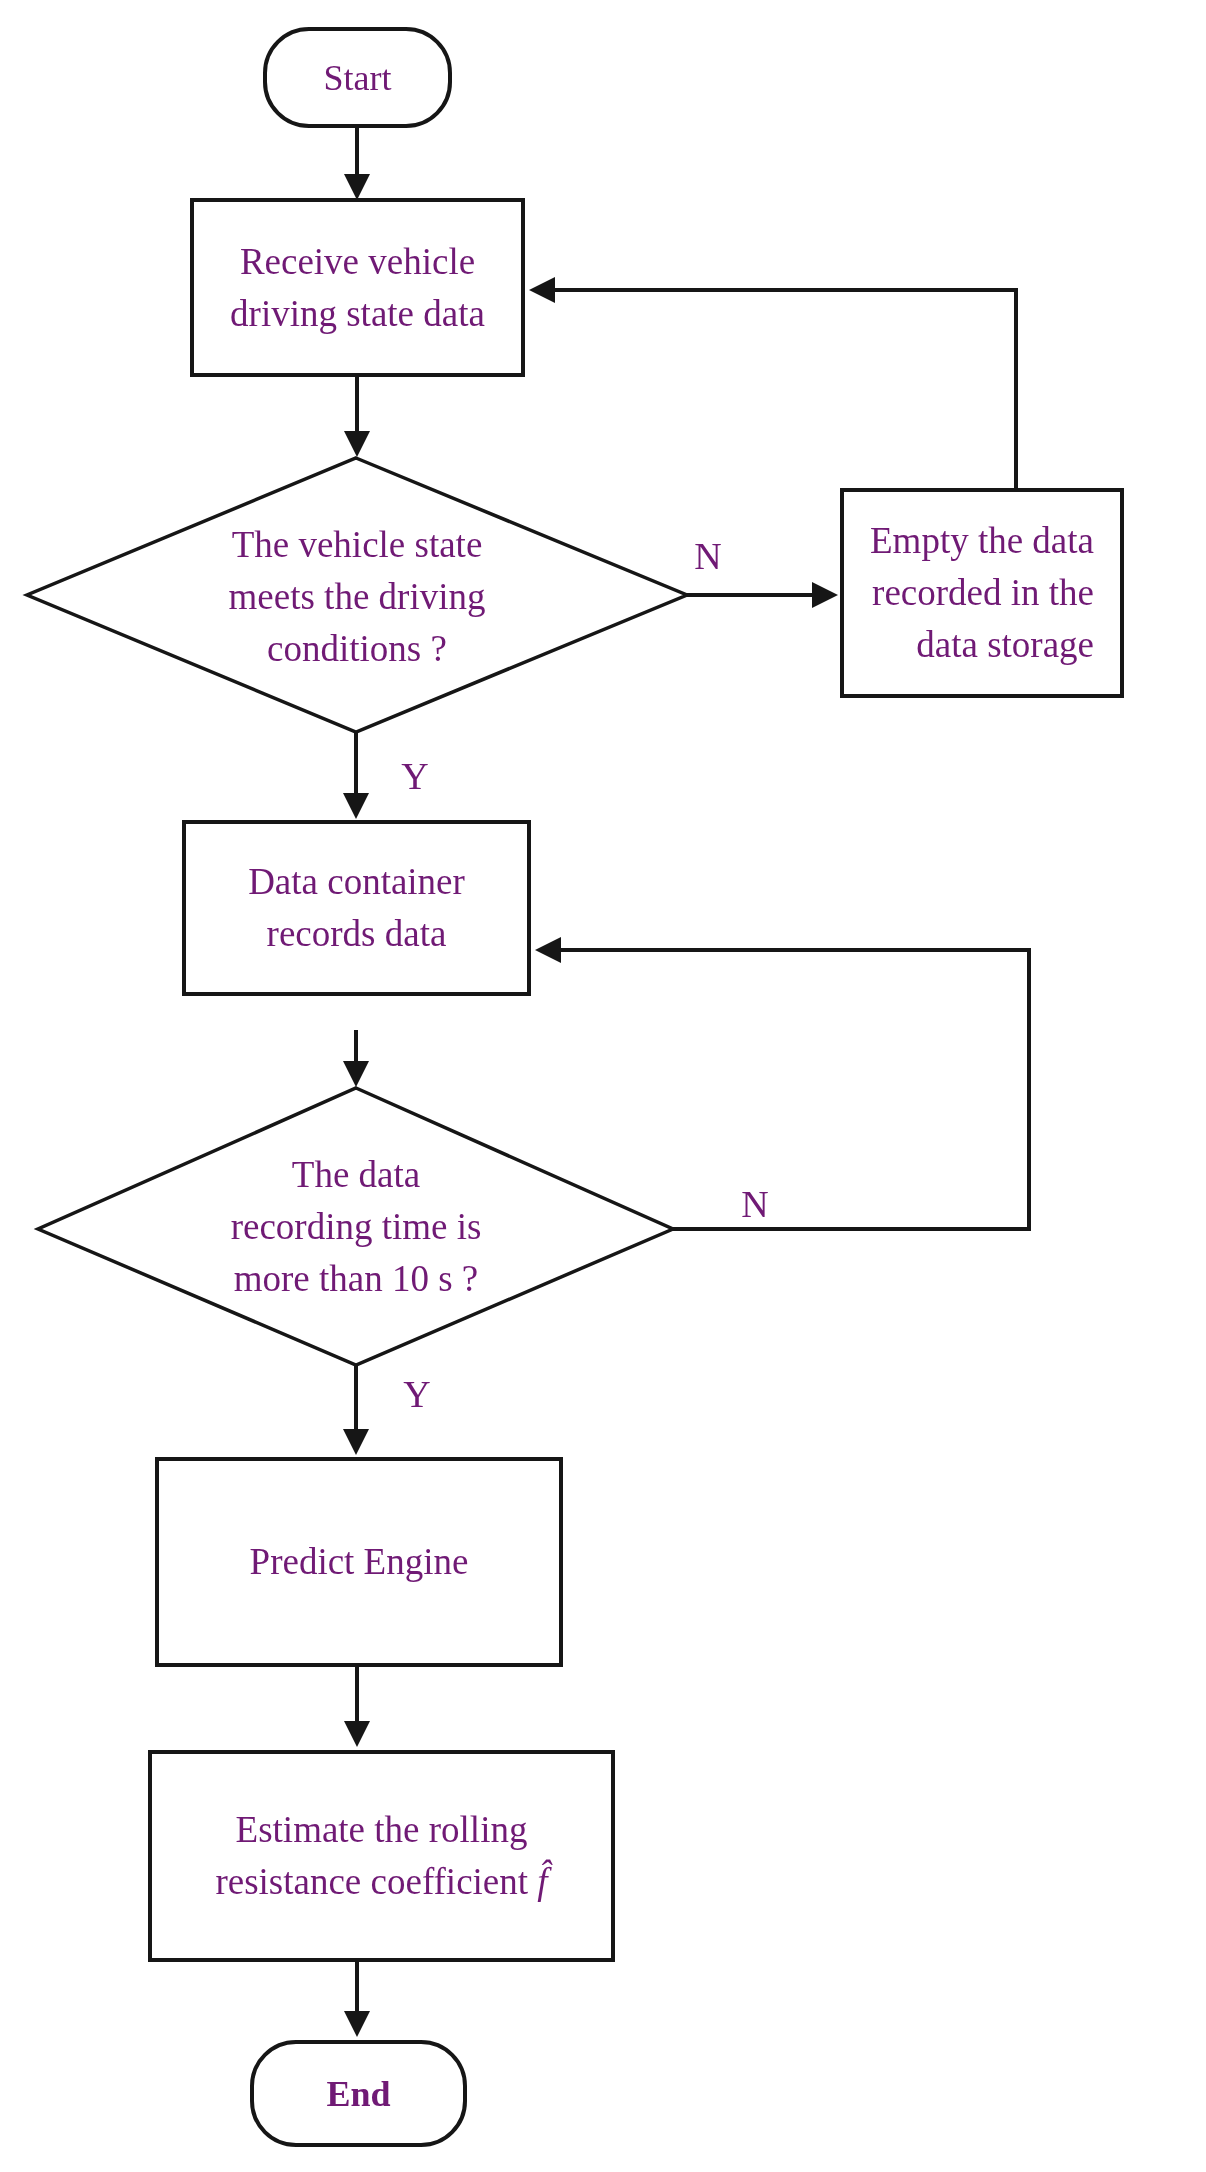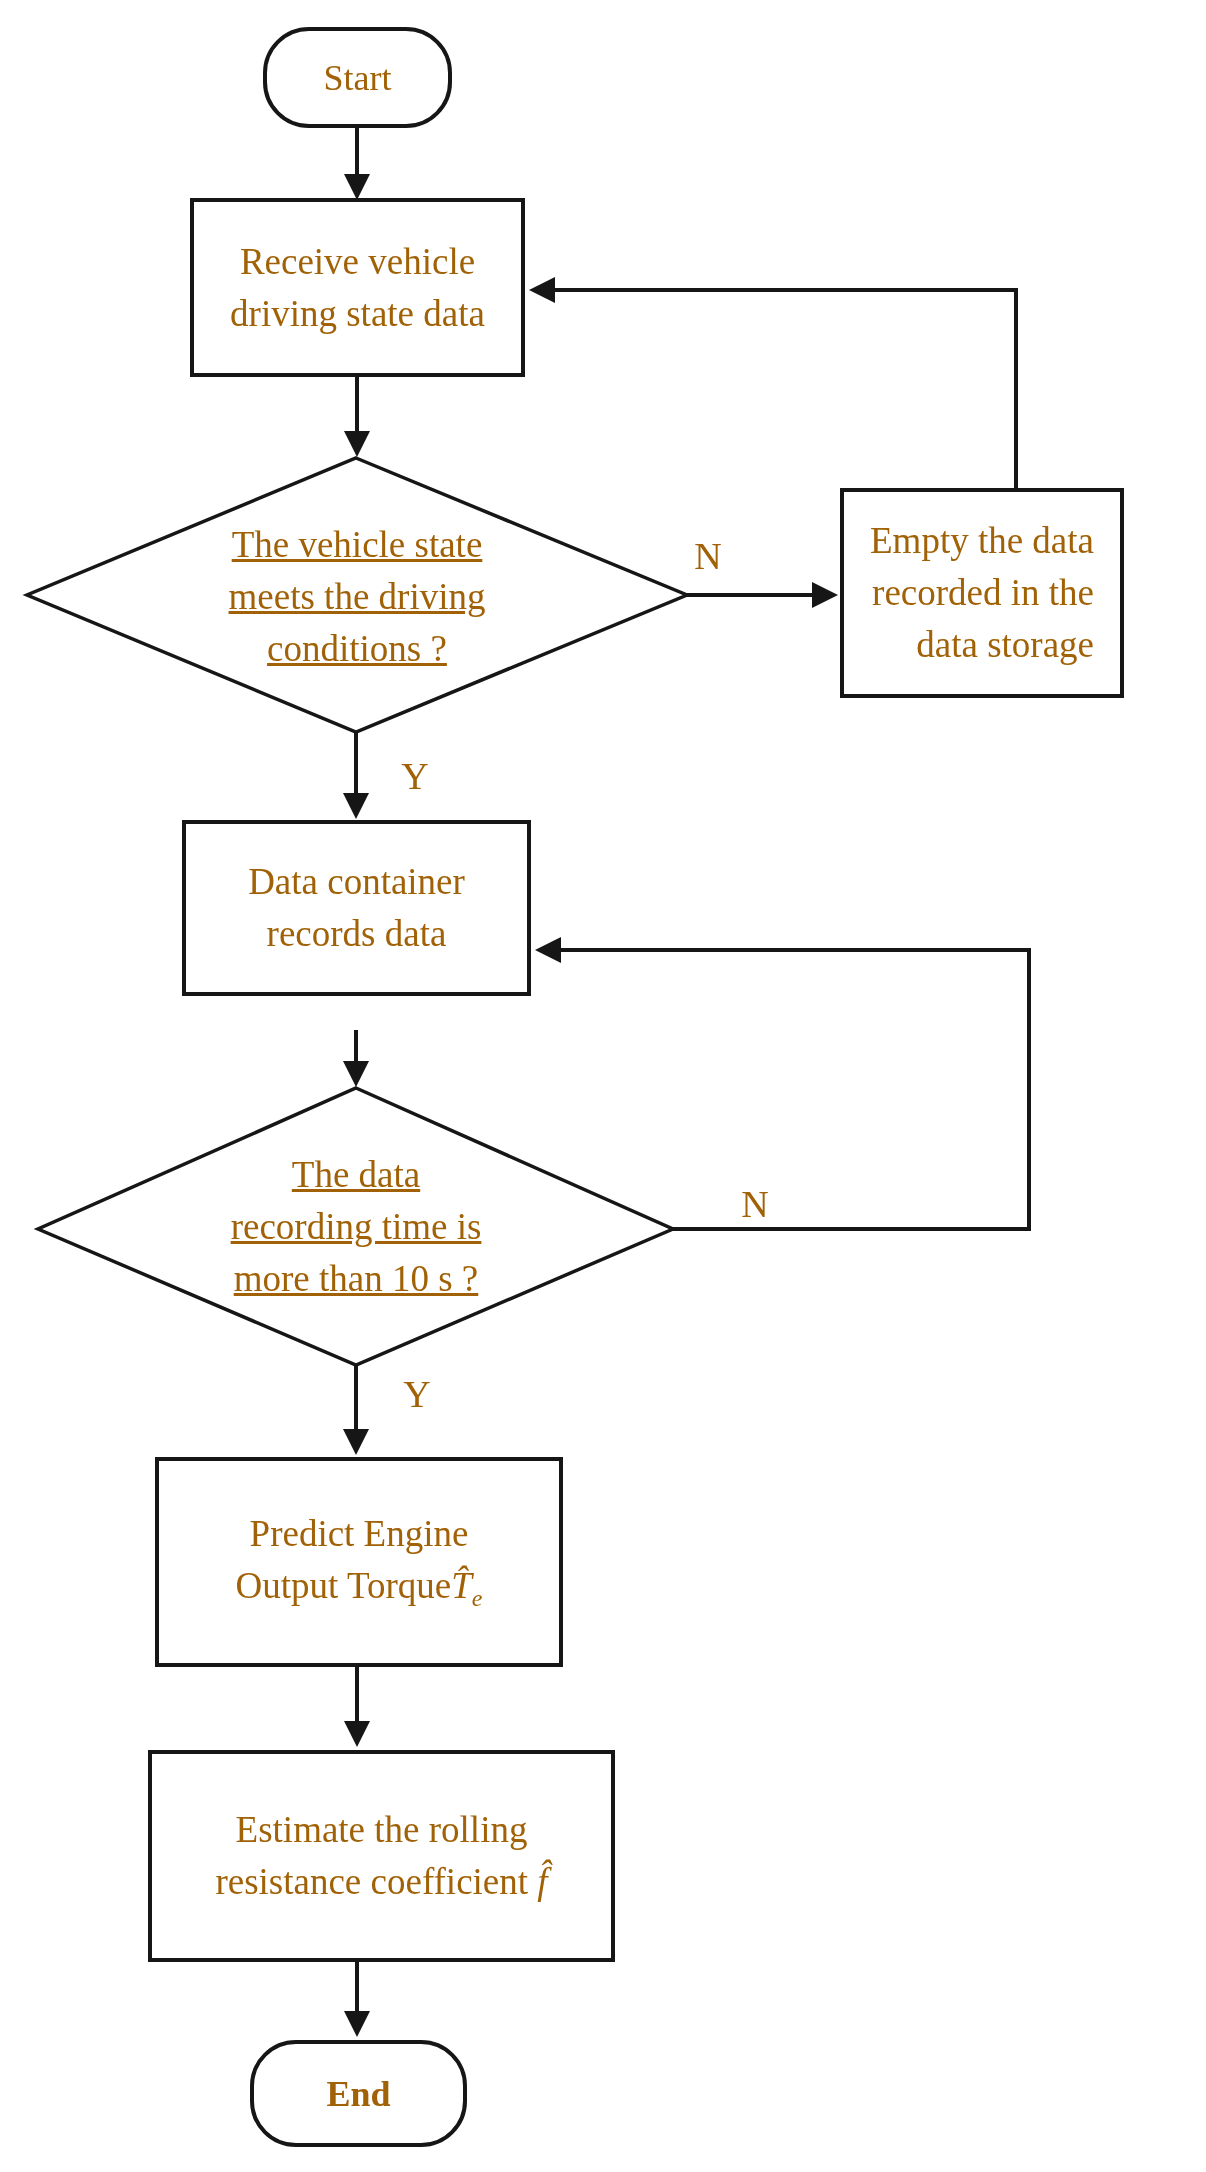--- a/index.html
+++ b/index.html
@@ -6,21 +6,21 @@
     margin: 0;
     padding: 0;
     background: #ffffff;
   }
   #canvas {
     position: relative;
     width: 1206px;
     height: 2172px;
     background: #ffffff;
     font-family: "Liberation Serif", "DejaVu Serif", serif;
-    color: #a16207;
+    color: #701a75;
     overflow: hidden;
   }
   #connectors {
     position: absolute;
     left: 0; top: 0;
     width: 1206px;
     height: 2172px;
   }
   .node {
     position: absolute;
@@ -40,21 +40,20 @@
     border-radius: 46px;
     font-size: 36px;
   }
   .diamond-label {
     position: absolute;
     transform: translate(-50%, -50%);
     text-align: center;
     font-size: 37px;
     line-height: 52px;
     white-space: pre-line;
-    text-decoration: underline;
   }
   .edge-label {
     position: absolute;
     transform: translate(-50%, -50%);
     font-size: 38px;
     line-height: 38px;
   }
   .mathline {
     display: flex;
     flex-direction: row;
@@ -123,21 +122,20 @@
 data storage</span>
   </div>
 
   <div class="node" style="left:182px; top:820px; width:349px; height:176px;">
     <span>Data container
 records data</span>
   </div>
 
   <div class="node" style="left:155px; top:1457px; width:408px; height:210px;">
     <span>Predict Engine</span>
-    <span class="mathline"><span>Output Torque</span><span class="math-symbol">T̂</span><span class="math-sub">e</span></span>
   </div>
 
   <div class="node" style="left:125px; top:1750px; width:467px; height:212px;margin-left:23px;">
     <span>Estimate the rolling</span>
     <span class="mathline"><span>resistance coefficient </span><span class="math-symbol">f̂</span></span>
   </div>
 
   <div class="node terminal" style="left:250px; top:2040px; width:217px; height:107px;font-weight:bold;">
     <span>End</span>
   </div>

